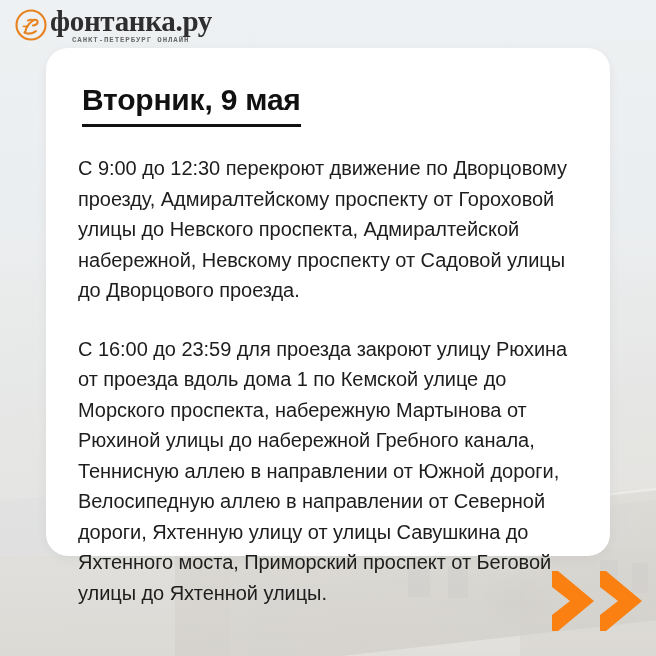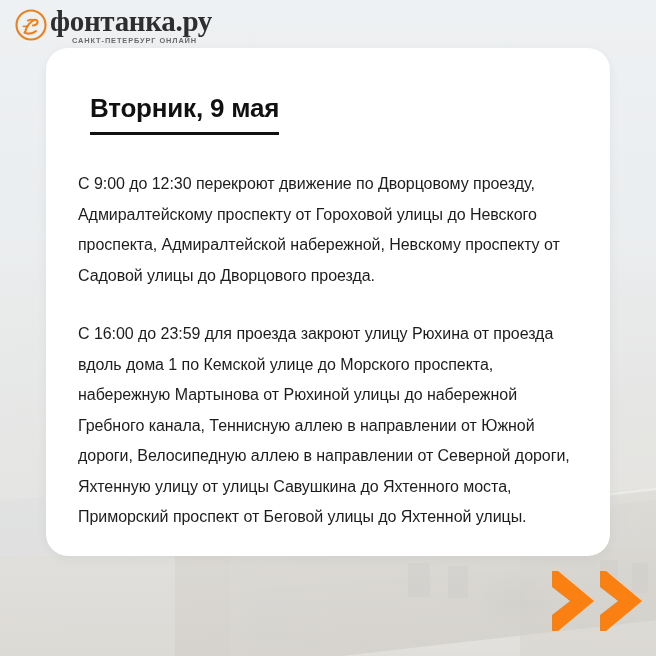--- a/index.html
+++ b/index.html
@@ -140,21 +140,21 @@
     font-size: 29px;
     line-height: 30px;
     letter-spacing: -0.3px;
     color: #2e2e2e;
     white-space: nowrap;
   }
   .brand-tagline {
     display: block;
     margin-top: 0px;
     margin-left: 22px;
-    font-family: Liberation Sans, sans-serif;
+    font-family: Liberation Mono, monospace;
     font-weight: 700;
     font-size: 7.4px;
     line-height: 9px;
     letter-spacing: 0.9px;
     color: #6a6a6a;
     white-space: nowrap;
   }
 
   
   .card {
@@ -163,39 +163,39 @@
     top: 48px;
     width: 564px;
     height: 508px;
     box-sizing: border-box;
     background: #ffffff;
     border-radius: 22px;
     padding: 30px 38px 0 32px;
     box-shadow: 0 2px 10px rgba(120,125,130,0.10);
   }
   .card-title {
-    margin: 12px;
+    margin: 4px;
     padding: 0 0 6px 0;
     font-family: "Liberation Sans", "DejaVu Sans", sans-serif;
     font-weight: 700;
-    font-size: 26px;
+    font-size: 30px;
     line-height: 36px;
     color: #111111;
     letter-spacing: -0.2px;
     display: inline-block;
     border-bottom: 3px solid #111111;
   }
   .card-body {
     margin: 0;
     padding-top: 22px;
   }
   .card-para {
     margin: 0 0 28px 0;
     font-family: "Liberation Sans", "DejaVu Sans", sans-serif;
-    font-size: 16px;
+    font-size: 20px;
     line-height: 30.5px;
     color: #1d1d1d;
     letter-spacing: -0.05px;
   }
   .card-para:last-child { margin-bottom: 8px; }
 
   
   .chevrons {
     position: absolute;
     right: 18px;

